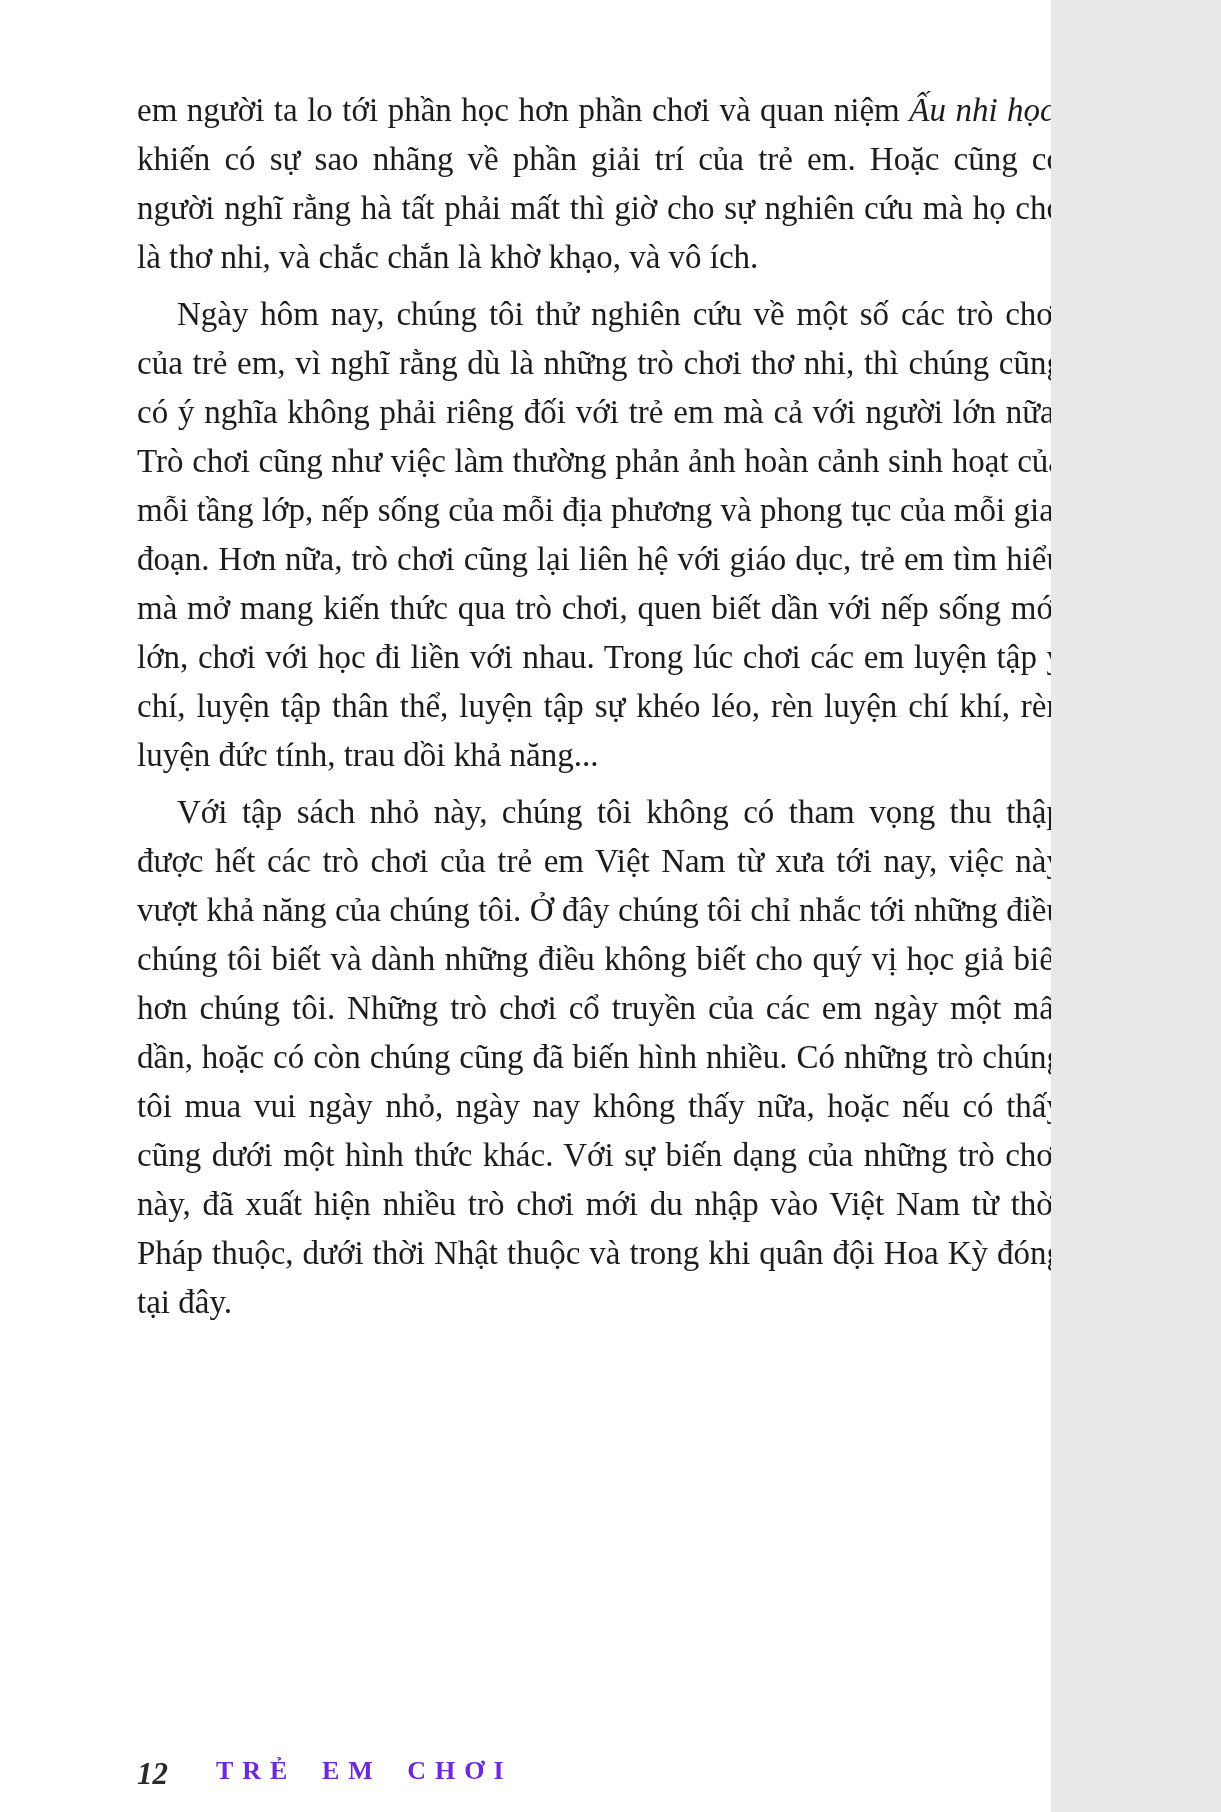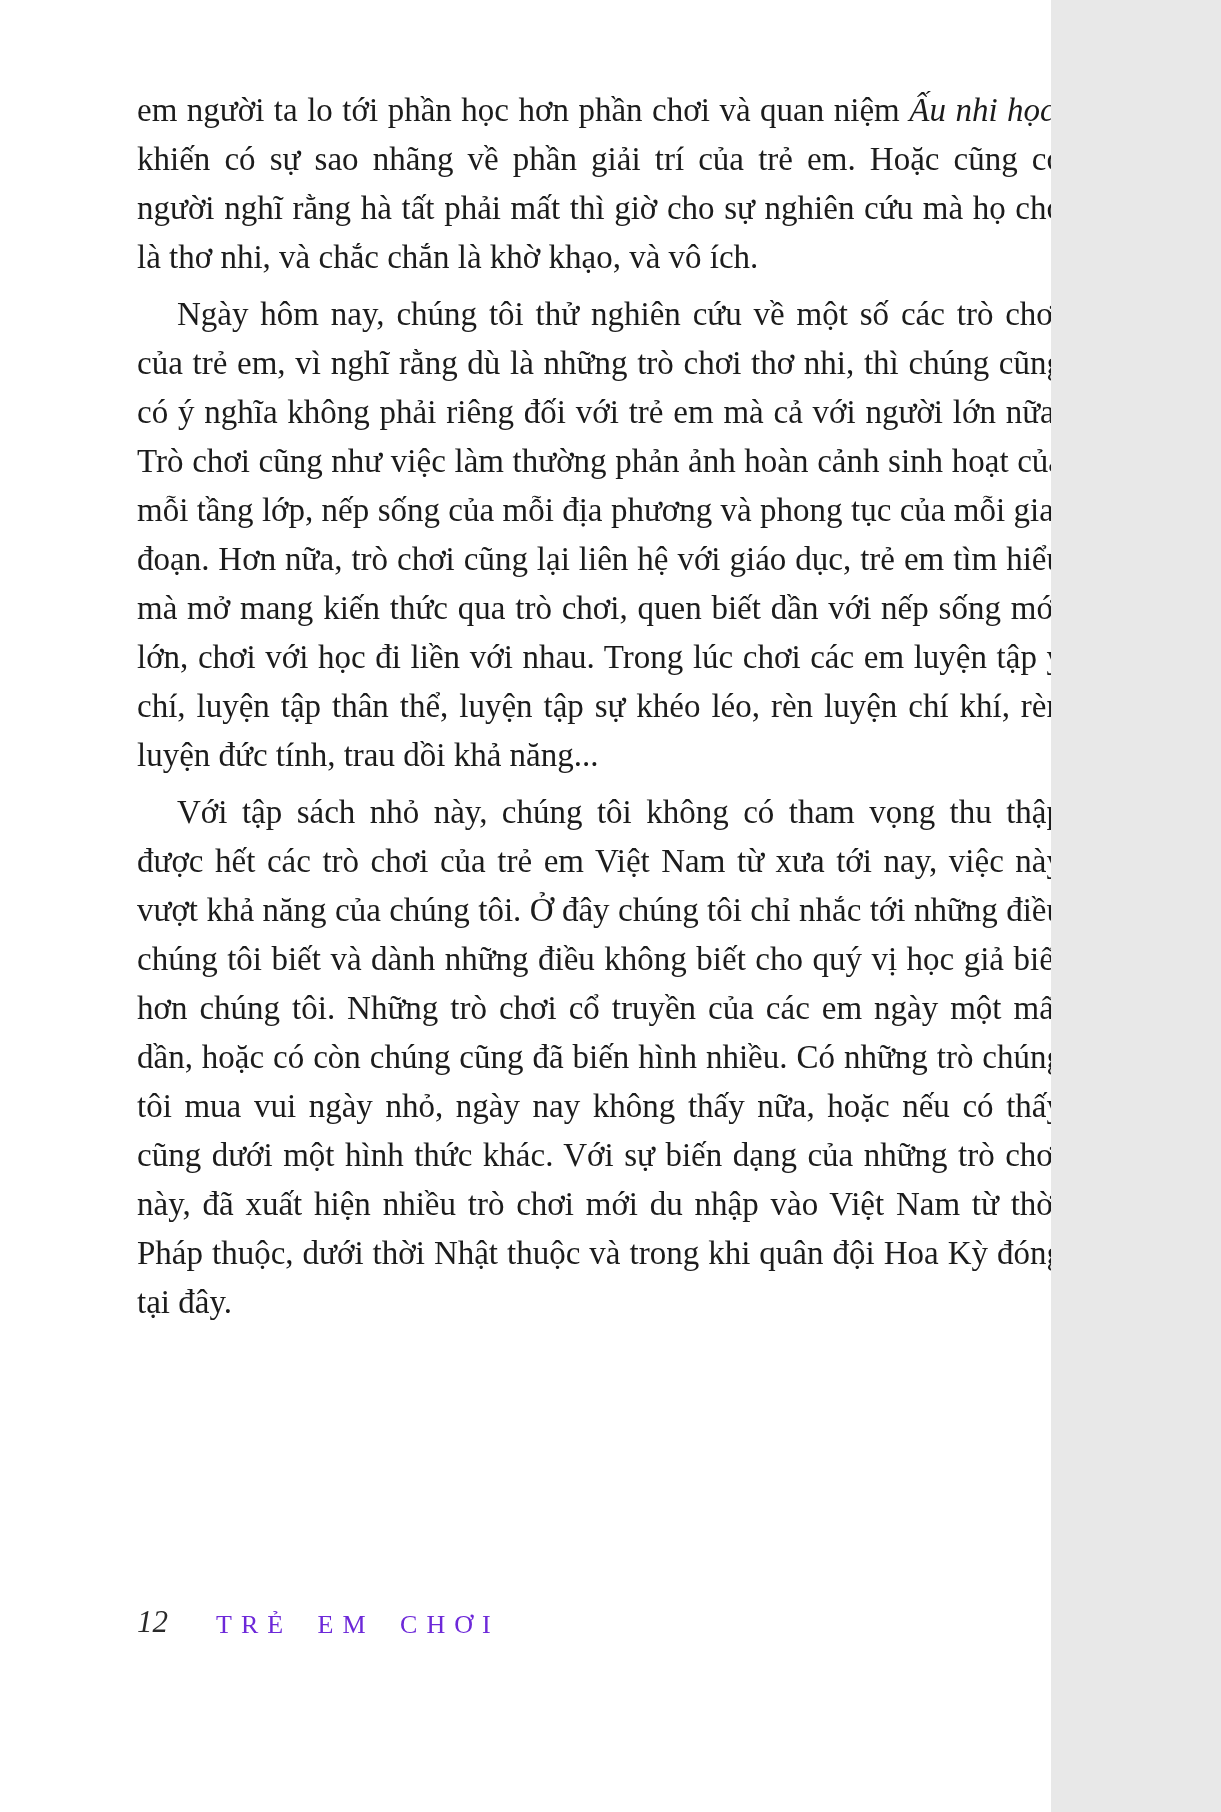--- a/index.html
+++ b/index.html
@@ -33,24 +33,25 @@
   }
   .body-text p.no-indent {
     text-indent: 0;
   }
   .body-text em {
     font-style: italic;
   }
   .footer {
     position: absolute;
     left: 137px;
-    top: 1604px;
+    top: 1756px;
     width: 926px;
     display: flex;
-    align-items: flex-end;
+    align-items: flex-start;
+    font-weight: bold;
   }
   .page-number {
     font-style: italic;
     font-size: 31px;
     color: #2a2a2a;
   }
   .running-title {
     margin-left: 48px;
     font-size: 26px;
     letter-spacing: 9px;

